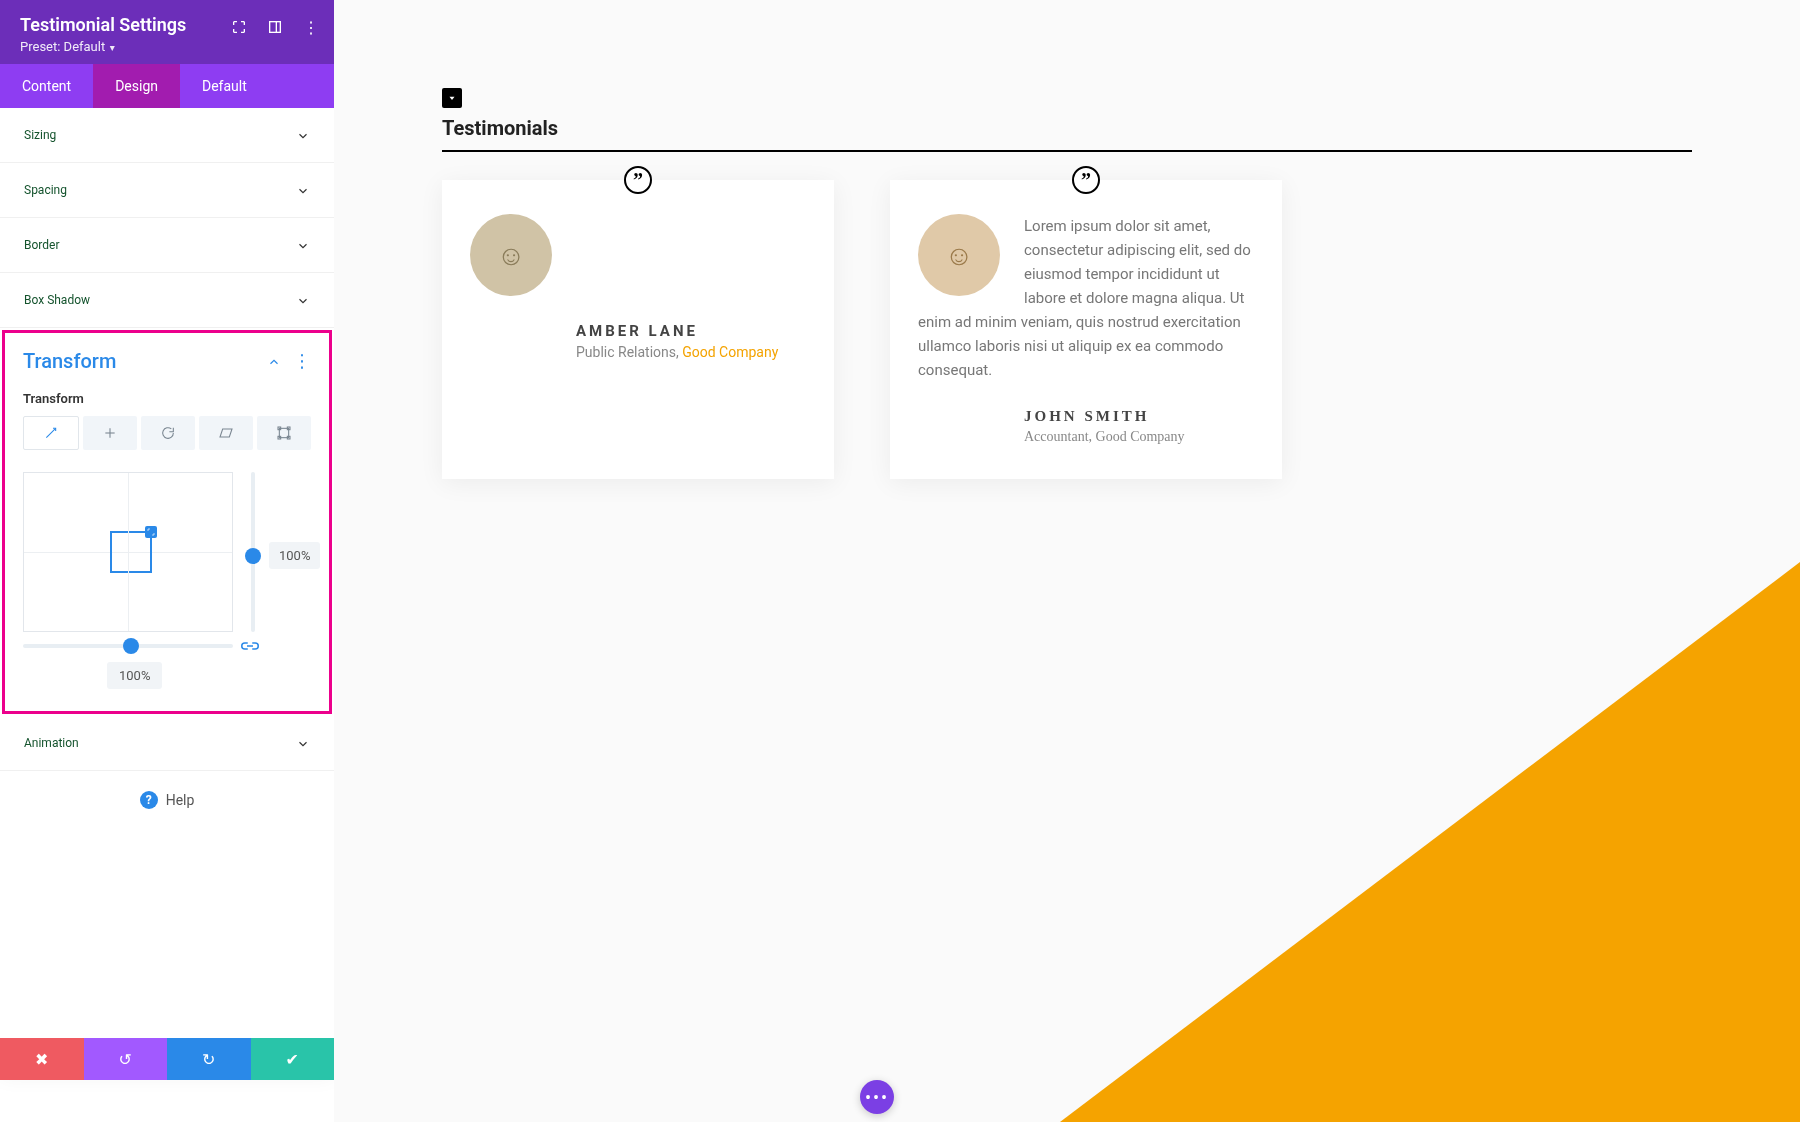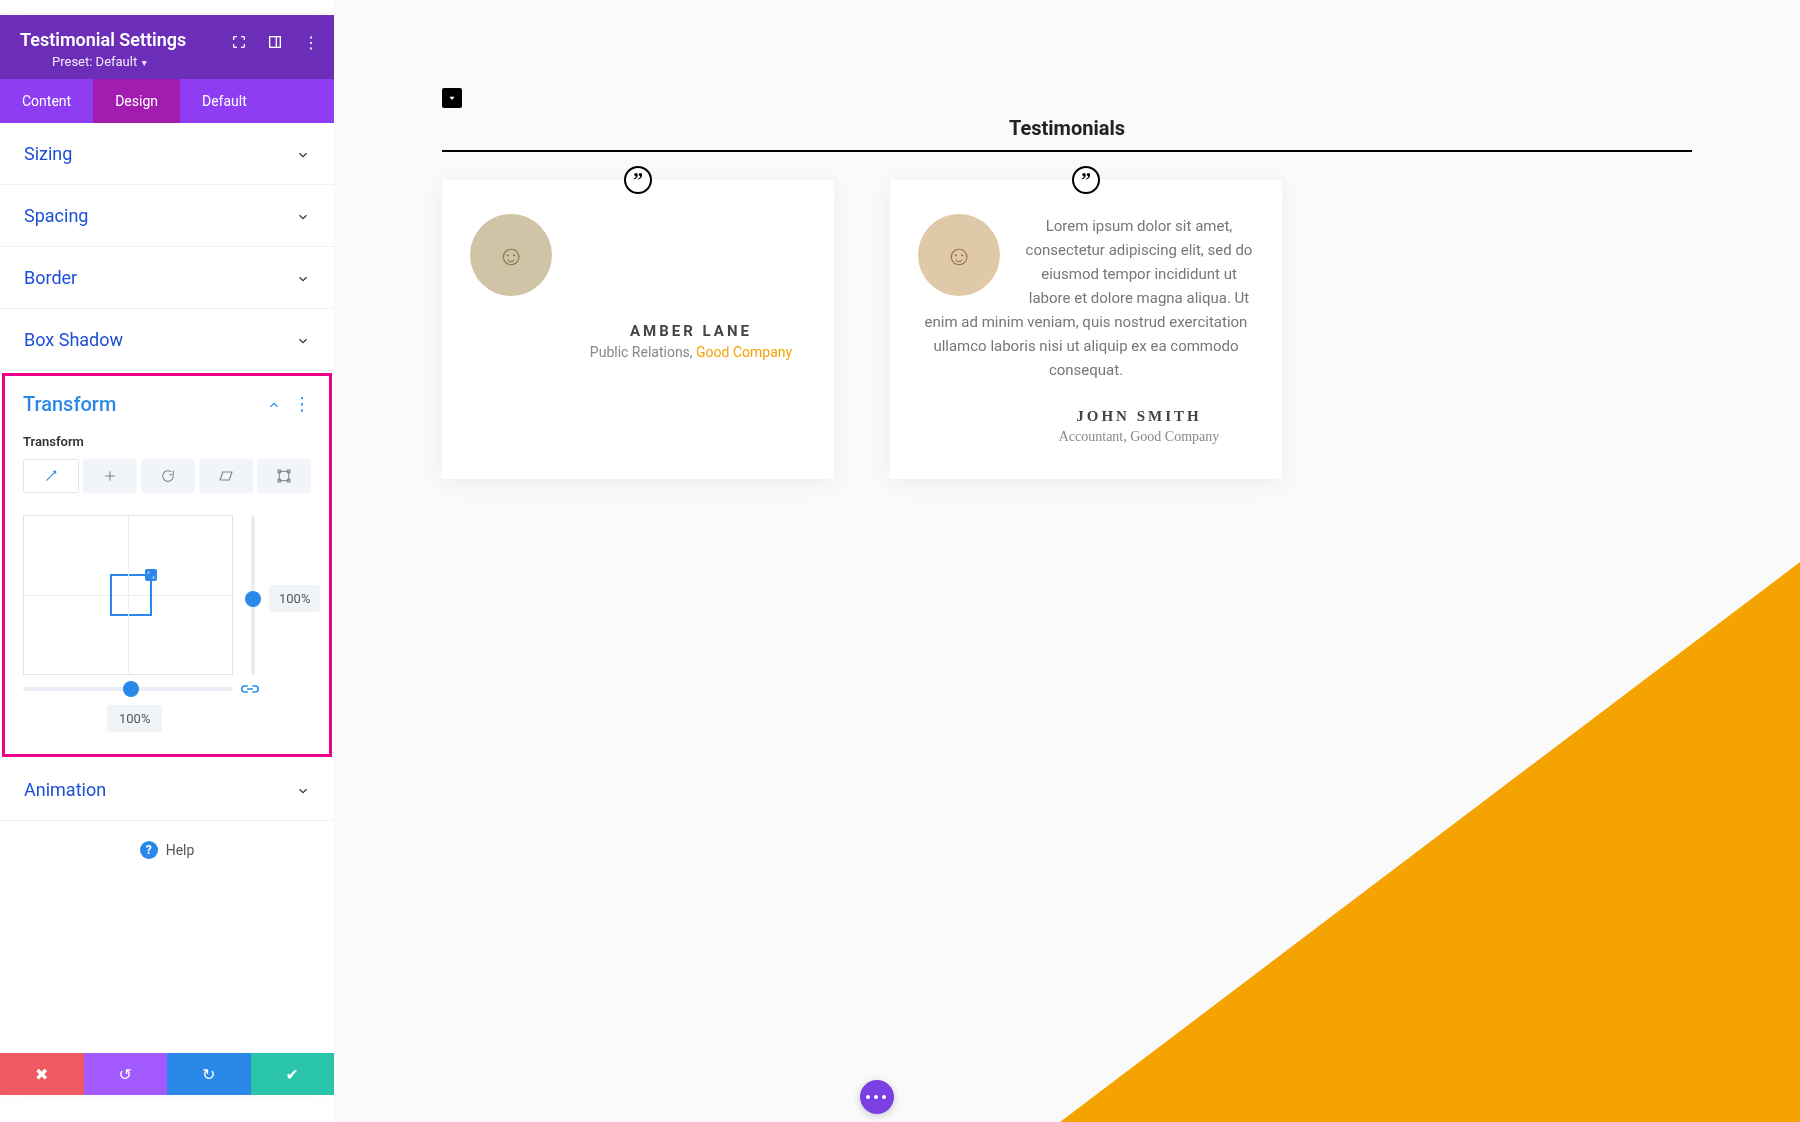--- a/index.html
+++ b/index.html
@@ -1,33 +1,33 @@
 <!DOCTYPE html>
 <html><head>
 <meta charset="utf-8">
 <style>
 * { box-sizing: border-box; margin: 0; padding: 0; }
 body { font-family: -apple-system, BlinkMacSystemFont, "Segoe UI", Roboto, Helvetica, Arial, sans-serif; width: 1800px; height: 1122px; overflow: hidden; background: #fff; position: relative; }
 
 
-.panel { position: absolute; left: 0; top: 15px; width: 334px; height: 1080px; background: #fff; display: flex; flex-direction: column; box-shadow: 0 0 18px rgba(0,0,0,.04); }
+.panel { position: absolute; left: 0; top: 0; width: 334px; height: 1080px; background: #fff; display: flex; flex-direction: column; box-shadow: 0 0 18px rgba(0,0,0,.04); }
 .panel-header { background: #6c2eb9; color: #fff; padding: 14px 20px 10px; position: relative; }
 .panel-title { font-size: 18px; font-weight: 600; }
-.panel-preset { font-size: 13px; margin-top: 4px; opacity: .9; margin-left: 32px; }
+.panel-preset { font-size: 13px; margin-top: 4px; opacity: .9; }
 .panel-preset .caret { font-size: 10px; margin-left: 2px; }
 .panel-header-icons { position: absolute; right: 14px; top: 18px; display: flex; gap: 18px; }
 .hdr-icon { width: 18px; height: 18px; display: flex; align-items: center; justify-content: center; cursor: pointer; color: #fff; font-size: 16px; }
 
 .tabs { display: flex; background: #8e3df2; }
 .tab { flex: 0 0 auto; padding: 14px 22px; font-size: 14px; color: #fff; cursor: pointer; }
 .tab.active { background: #a21caf; }
 
 .sections { flex: 1; overflow-y: auto; }
 .section-row { display: flex; align-items: center; justify-content: space-between; padding: 20px 24px; border-bottom: 1px solid #f0f0f0; cursor: pointer; }
-.section-row .label { font-size: 18px; color: #1d4ed8; }
+.section-row .label { font-size: 12px; color: #14532d; }
 .chevron { width: 14px; height: 14px; }
 .chevron svg { width: 14px; height: 14px; stroke: #333; stroke-width: 2; fill: none; }
 
 .transform-block { border: 3px solid #ec008c; margin: 2px; padding: 16px 18px 22px; }
 .transform-head { display: flex; align-items: center; justify-content: space-between; }
 .transform-head .t-title { color: #2a89e8; font-size: 20px; font-weight: 500; }
 .transform-head .t-icons { display: flex; gap: 12px; align-items: center; }
 .t-chev svg { stroke: #2a89e8; }
 .t-more { color: #2a89e8; font-size: 18px; line-height: 1; cursor: pointer; }
 
@@ -62,21 +62,21 @@
 .help-icon { width: 18px; height: 18px; background: #2a89e8; color: #fff; border-radius: 50%; display: flex; align-items: center; justify-content: center; font-size: 12px; font-weight: 700; }
 
 .panel-footer { display: flex; position: absolute; bottom: 0; left: 0; width: 334px; height: 42px; }
 .fbtn { flex: 1; display: flex; align-items: center; justify-content: center; color: #fff; font-size: 16px; cursor: pointer; }
 .fbtn.cancel { background: #ef5a61; }
 .fbtn.undo { background: #a259ff; }
 .fbtn.redo { background: #2a89e8; }
 .fbtn.save { background: #29c4a9; }
 
 
-.canvas { position: absolute; left: 334px; top: 0; right: 0; bottom: 0; background: #fafafa; text-align: center; }
+.canvas { position: absolute; left: 334px; top: 0; right: 0; bottom: 0; background: #fafafa; }
 .page-title-wrap { position: absolute; left: 108px; top: 88px; right: 108px; }
 .collapse-btn { width: 20px; height: 20px; background: #000; display: flex; align-items: center; justify-content: center; color: #fff; font-size: 11px; border-radius: 2px; cursor: pointer; }
 .collapse-btn svg { width:10px; height:10px; fill:#fff; }
 .page-title { font-size: 20px; font-weight: 700; color: #222; margin-top: 8px; }
 .page-title-line { height: 2px; background: #000; margin-top: 10px; }
 
 .cards { position: absolute; left: 108px; top: 180px; display: flex; gap: 56px; }
 .card { width: 392px; background: #fff; box-shadow: 0 4px 24px rgba(0,0,0,.06); padding: 34px 28px 34px; position: relative; }
 .quote-badge { position: absolute; left: 50%; top: -14px; transform: translateX(-50%); width: 28px; height: 28px; border: 2px solid #000; border-radius: 50%; background: #fff; display: flex; align-items: center; justify-content: center; font-family: Georgia, serif; font-size: 20px; font-weight: 700; line-height: 0.2; }
 .card-body { display: flex; gap: 24px; }

